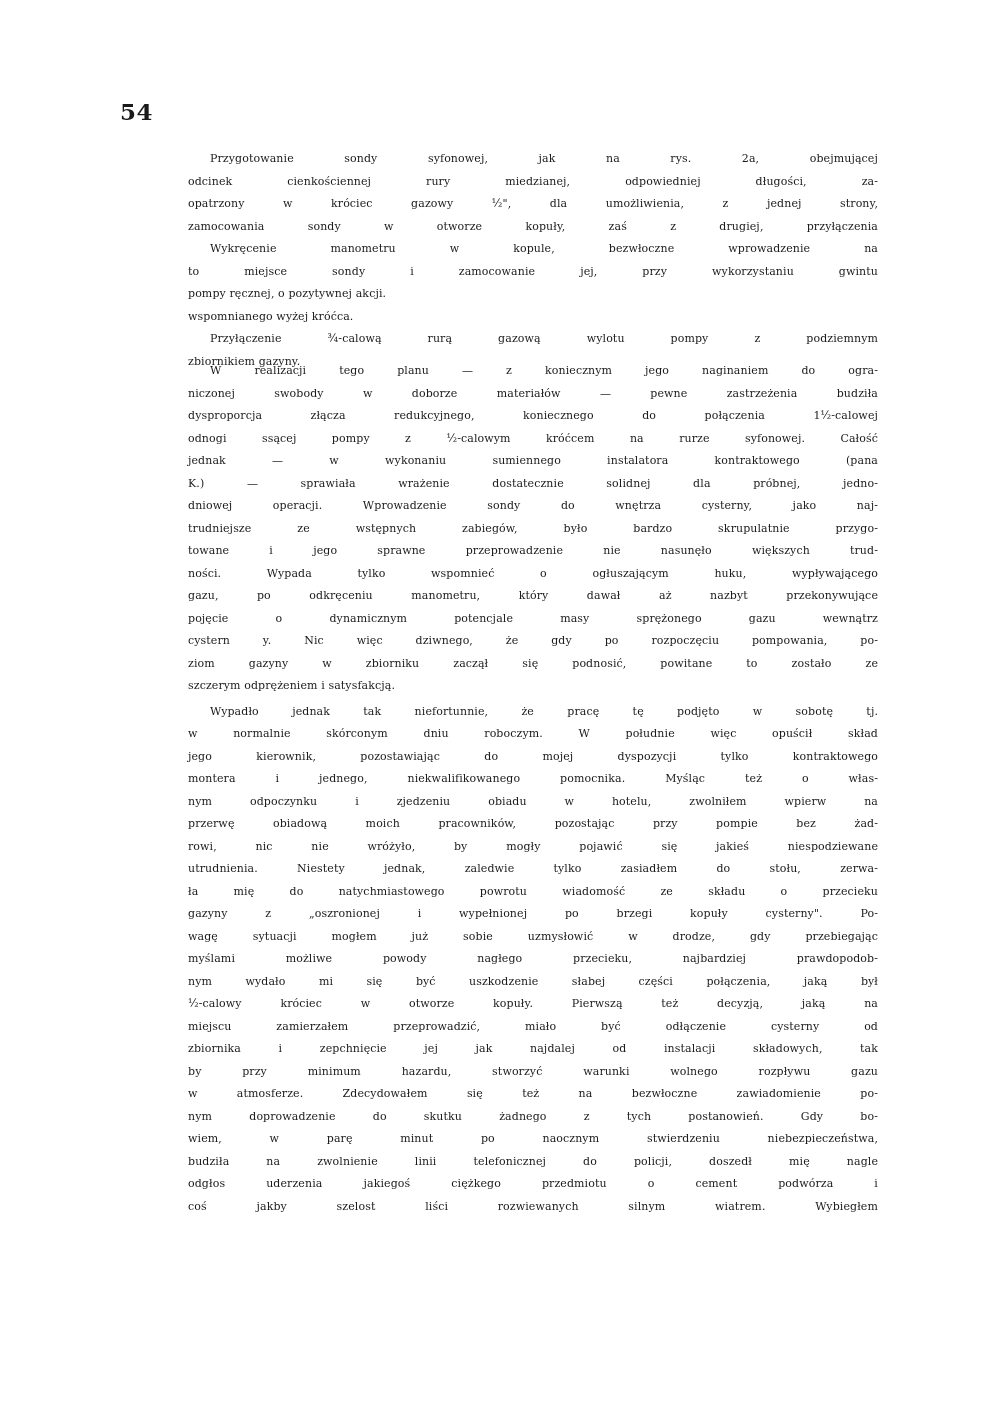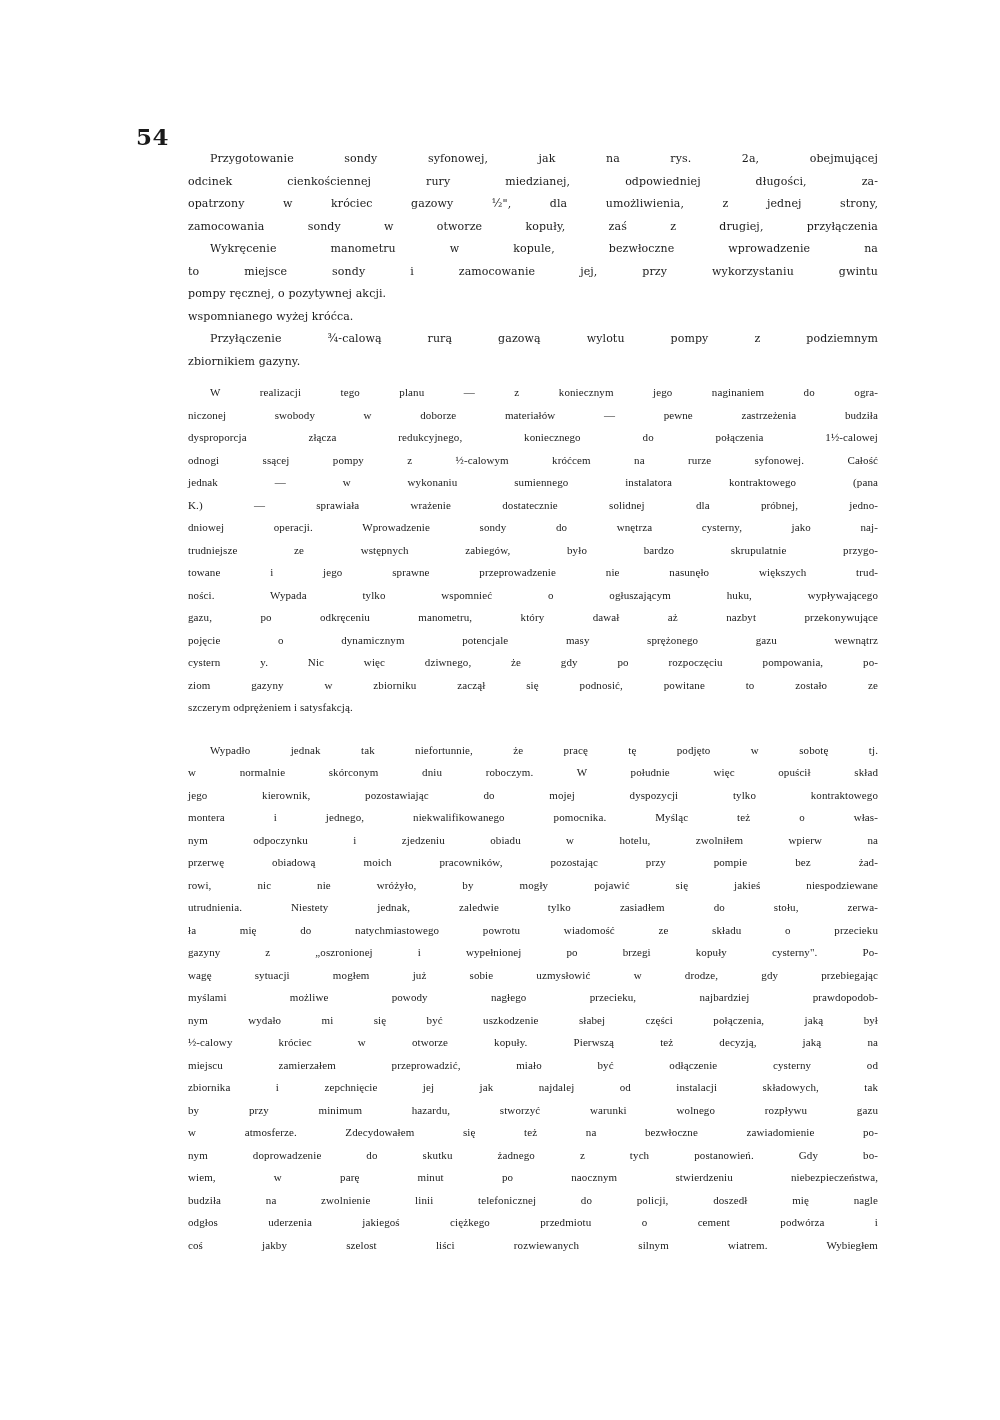--- a/index.html
+++ b/index.html
@@ -3,34 +3,34 @@
 <meta charset="utf-8">
 <style>
   html, body { margin: 0; padding: 0; background: #ffffff; }
   body { width: 1000px; height: 1420px; position: relative; overflow: hidden; }
   .page {
     position: absolute; left: 0; top: 0; width: 1000px; height: 1420px;
     font-family: "DejaVu Serif", "Liberation Serif", serif;
     color: #1a1a1a;
   }
   .page-number {
-    position: absolute; left: 136px; top: 98px;
-    font-size: 23px; font-weight: bold; letter-spacing: 0.5px; margin-top: 25px;
+    position: absolute; left: 120px; top: 98px;
+    font-size: 23px; font-weight: bold; letter-spacing: 0.5px;
   }
   .block { position: absolute; left: 188px; width: 690px; }
   .line {
     display: block; height: 22.5px; line-height: 22.5px;
     font-size: 11px; white-space: nowrap;
     text-align: justify; text-align-last: justify;
     letter-spacing: 0.1px;
   }
   .line.last { text-align-last: left; }
   .line.indent { padding-left: 22px; }
   #list-block { top: 148px; }
-  #body-block { top: 381px; font-family: Liberation Serif, serif; }
+  #body-block { top: 360px; }
 </style>
 </head>
 <body>
 
 <div class="page">
   <div class="page-number">54</div>
 
   <div class="block" id="list-block">
       <div>
         <span class="line indent">Przygotowanie sondy syfonowej, jak na rys. 2a, obejmującej</span>
@@ -60,21 +60,21 @@
         <span class="line">dniowej operacji. Wprowadzenie sondy do wnętrza cysterny, jako naj-</span>
         <span class="line">trudniejsze ze wstępnych zabiegów, było bardzo skrupulatnie przygo-</span>
         <span class="line">towane i jego sprawne przeprowadzenie nie nasunęło większych trud-</span>
         <span class="line">ności. Wypada tylko wspomnieć o ogłuszającym huku, wypływającego</span>
         <span class="line">gazu, po odkręceniu manometru, który dawał aż nazbyt przekonywujące</span>
         <span class="line">pojęcie o dynamicznym potencjale masy sprężonego gazu wewnątrz</span>
         <span class="line">cystern y. Nic więc dziwnego, że gdy po rozpoczęciu pompowania, po-</span>
         <span class="line">ziom gazyny w zbiorniku zaczął się podnosić, powitane to zostało ze</span>
         <span class="line last">szczerym odprężeniem i satysfakcją.</span>
       </div>
-      <div style="margin-top: 20px;">
+      <div style="margin-top: 3px;">
         <span class="line indent">Wypadło jednak tak niefortunnie, że pracę tę podjęto w sobotę tj.</span>
         <span class="line">w normalnie skórconym dniu roboczym. W południe więc opuścił skład</span>
         <span class="line">jego kierownik, pozostawiając do mojej dyspozycji tylko kontraktowego</span>
         <span class="line">montera i jednego, niekwalifikowanego pomocnika. Myśląc też o włas-</span>
         <span class="line">nym odpoczynku i zjedzeniu obiadu w hotelu, zwolniłem wpierw na</span>
         <span class="line">przerwę obiadową moich pracowników, pozostając przy pompie bez żad-</span>
         <span class="line">rowi, nic nie wróżyło, by mogły pojawić się jakieś niespodziewane</span>
         <span class="line">utrudnienia. Niestety jednak, zaledwie tylko zasiadłem do stołu, zerwa-</span>
         <span class="line">ła mię do natychmiastowego powrotu wiadomość ze składu o przecieku</span>
         <span class="line">gazyny z „oszronionej i wypełnionej po brzegi kopuły cysterny". Po-</span>

